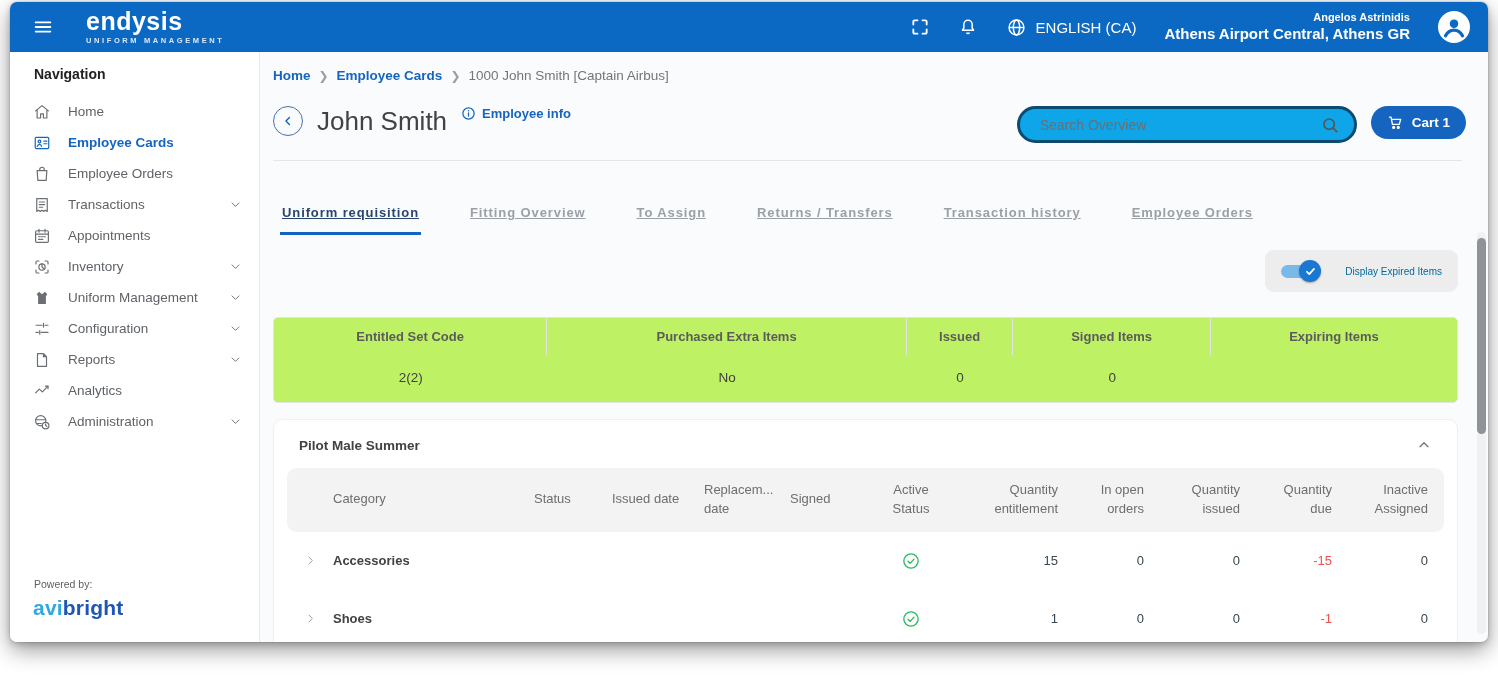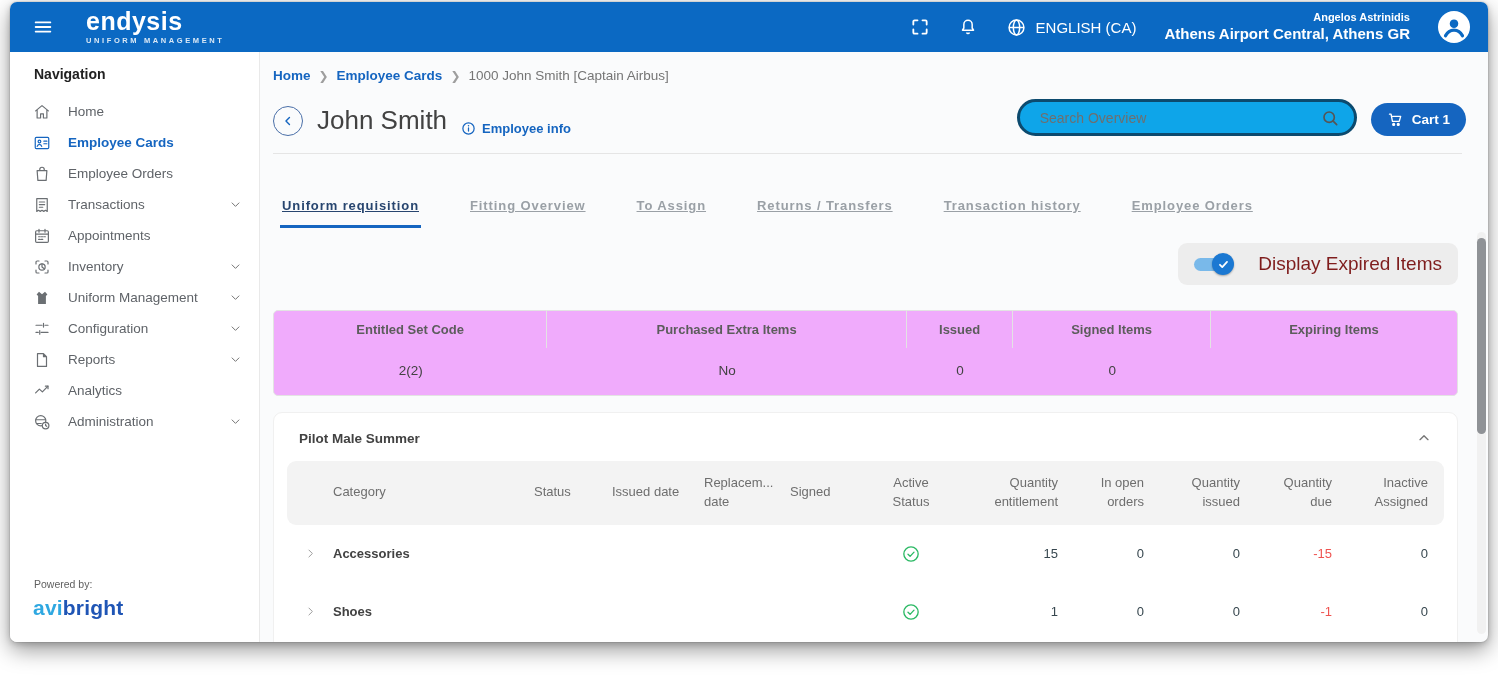--- a/index.html
+++ b/index.html
@@ -39,21 +39,21 @@
   .brand .b2 { color:#1f55b5; }
 
   .main { flex:1; position:relative; padding:16px 22px 0 13px; overflow:hidden; }
 
   
   .breadcrumb { display:flex; align-items:center; gap:8px; font-size:13.5px; color:#8a8a8a; }
   .crumb-link { color:#1565c0; font-weight:700; cursor:pointer; }
   .crumb-sep { color:#9e9e9e; font-size:12px; }
   .crumb-last { color:#757575; }
 
-  .title-row { display:flex; align-items:flex-end; margin-top:16px; }
+  .title-row { display:flex; align-items:flex-start; margin-top:23px; }
   .back-btn { width:30px; height:30px; border-radius:50%; border:1.5px solid #4a6fa8; color:#1565c0;
               display:flex; align-items:center; justify-content:center; cursor:pointer; background:#fff0; }
   .page-title { font-size:26px; color:#424242; margin-left:14px; font-weight:400; }
   .emp-info { display:flex; align-items:center; gap:6px; margin-left:14px; color:#1565c0; font-size:13px; font-weight:700; cursor:pointer; }
   .search-wrap { margin-left:auto; width:340px; height:37px; border:3px solid #0c4a6e; border-radius:19px; display:flex; align-items:center; padding:0 14px 0 20px; background:#0ea5e9; }
   .search-input { border:none; outline:none; flex:1; font-size:14px; color:#424242; background:transparent; font-family:inherit; }
   .search-input::placeholder { color:#6f6f6f; }
   .cart-btn { margin-left:14px; height:33px; border-radius:17px; background:#1565c0; color:#fff; border:none;
               display:flex; align-items:center; gap:8px; padding:0 16px; font-size:13.5px; font-weight:700; cursor:pointer; font-family:inherit; }
 
@@ -64,24 +64,24 @@
   .tab { font-size:13px; font-weight:700; letter-spacing:.9px; color:#9aa0a6; padding:4px 2px 12px; cursor:pointer; border-bottom:3px solid transparent;text-decoration:underline; }
   .tab.active { color:#27456f; border-bottom-color:#1565c0; }
 
   
   .toggle-row { display:flex; justify-content:flex-end; margin-top:15px; margin-right:8px; }
   .toggle-chip { background:#ededed; border-radius:9px; padding:10px 16px 10px 14px; display:flex; align-items:center; gap:24px; }
   .switch { position:relative; width:42px; height:22px; cursor:pointer; }
   .switch-track { position:absolute; left:2px; top:5px; width:34px; height:13px; border-radius:7px; background:#79b9ea; }
   .switch-knob { position:absolute; right:0; top:0; width:22px; height:22px; border-radius:50%; background:#1b78d2;
                  display:flex; align-items:center; justify-content:center; box-shadow:0 1px 2px rgba(0,0,0,.3); }
-  .toggle-label { font-size:19px; color:#7f1d1d; }
-
-  
-  .summary { margin-top:25px; background:#f0abfc; border:1px solid #e3e3e3; border-radius:5px; margin-right:8px; }
+  .toggle-label { font-size:10px; color:#0369a1; }
+
+  
+  .summary { margin-top:25px; background:#bef264; border:1px solid #e3e3e3; border-radius:5px; margin-right:8px; }
   .summary-grid { display:grid; grid-template-columns:23.1% 30.4% 9% 16.7% 1fr; }
   .sum-h { text-align:center; font-size:13px; font-weight:700; color:#5c5c5c; padding:11px 4px; }
   .summary-grid .sum-h:not(:last-child) { border-right:1px solid #e3e3e3; }
   .sum-v { text-align:center; font-size:13.5px; color:#424242; padding:15px 4px 17px; }
 
   
   .card { margin-top:16px; margin-right:8px; background:#fff; border-radius:9px; border:1px solid #f0f0f0; padding:0 13px 10px; }
   .card-head { display:flex; align-items:center; justify-content:space-between; padding:17px 12px 15px; }
   .card-title { font-size:13.5px; font-weight:700; color:#424242; }
   .card-collapse { color:#757575; cursor:pointer; display:flex; }

